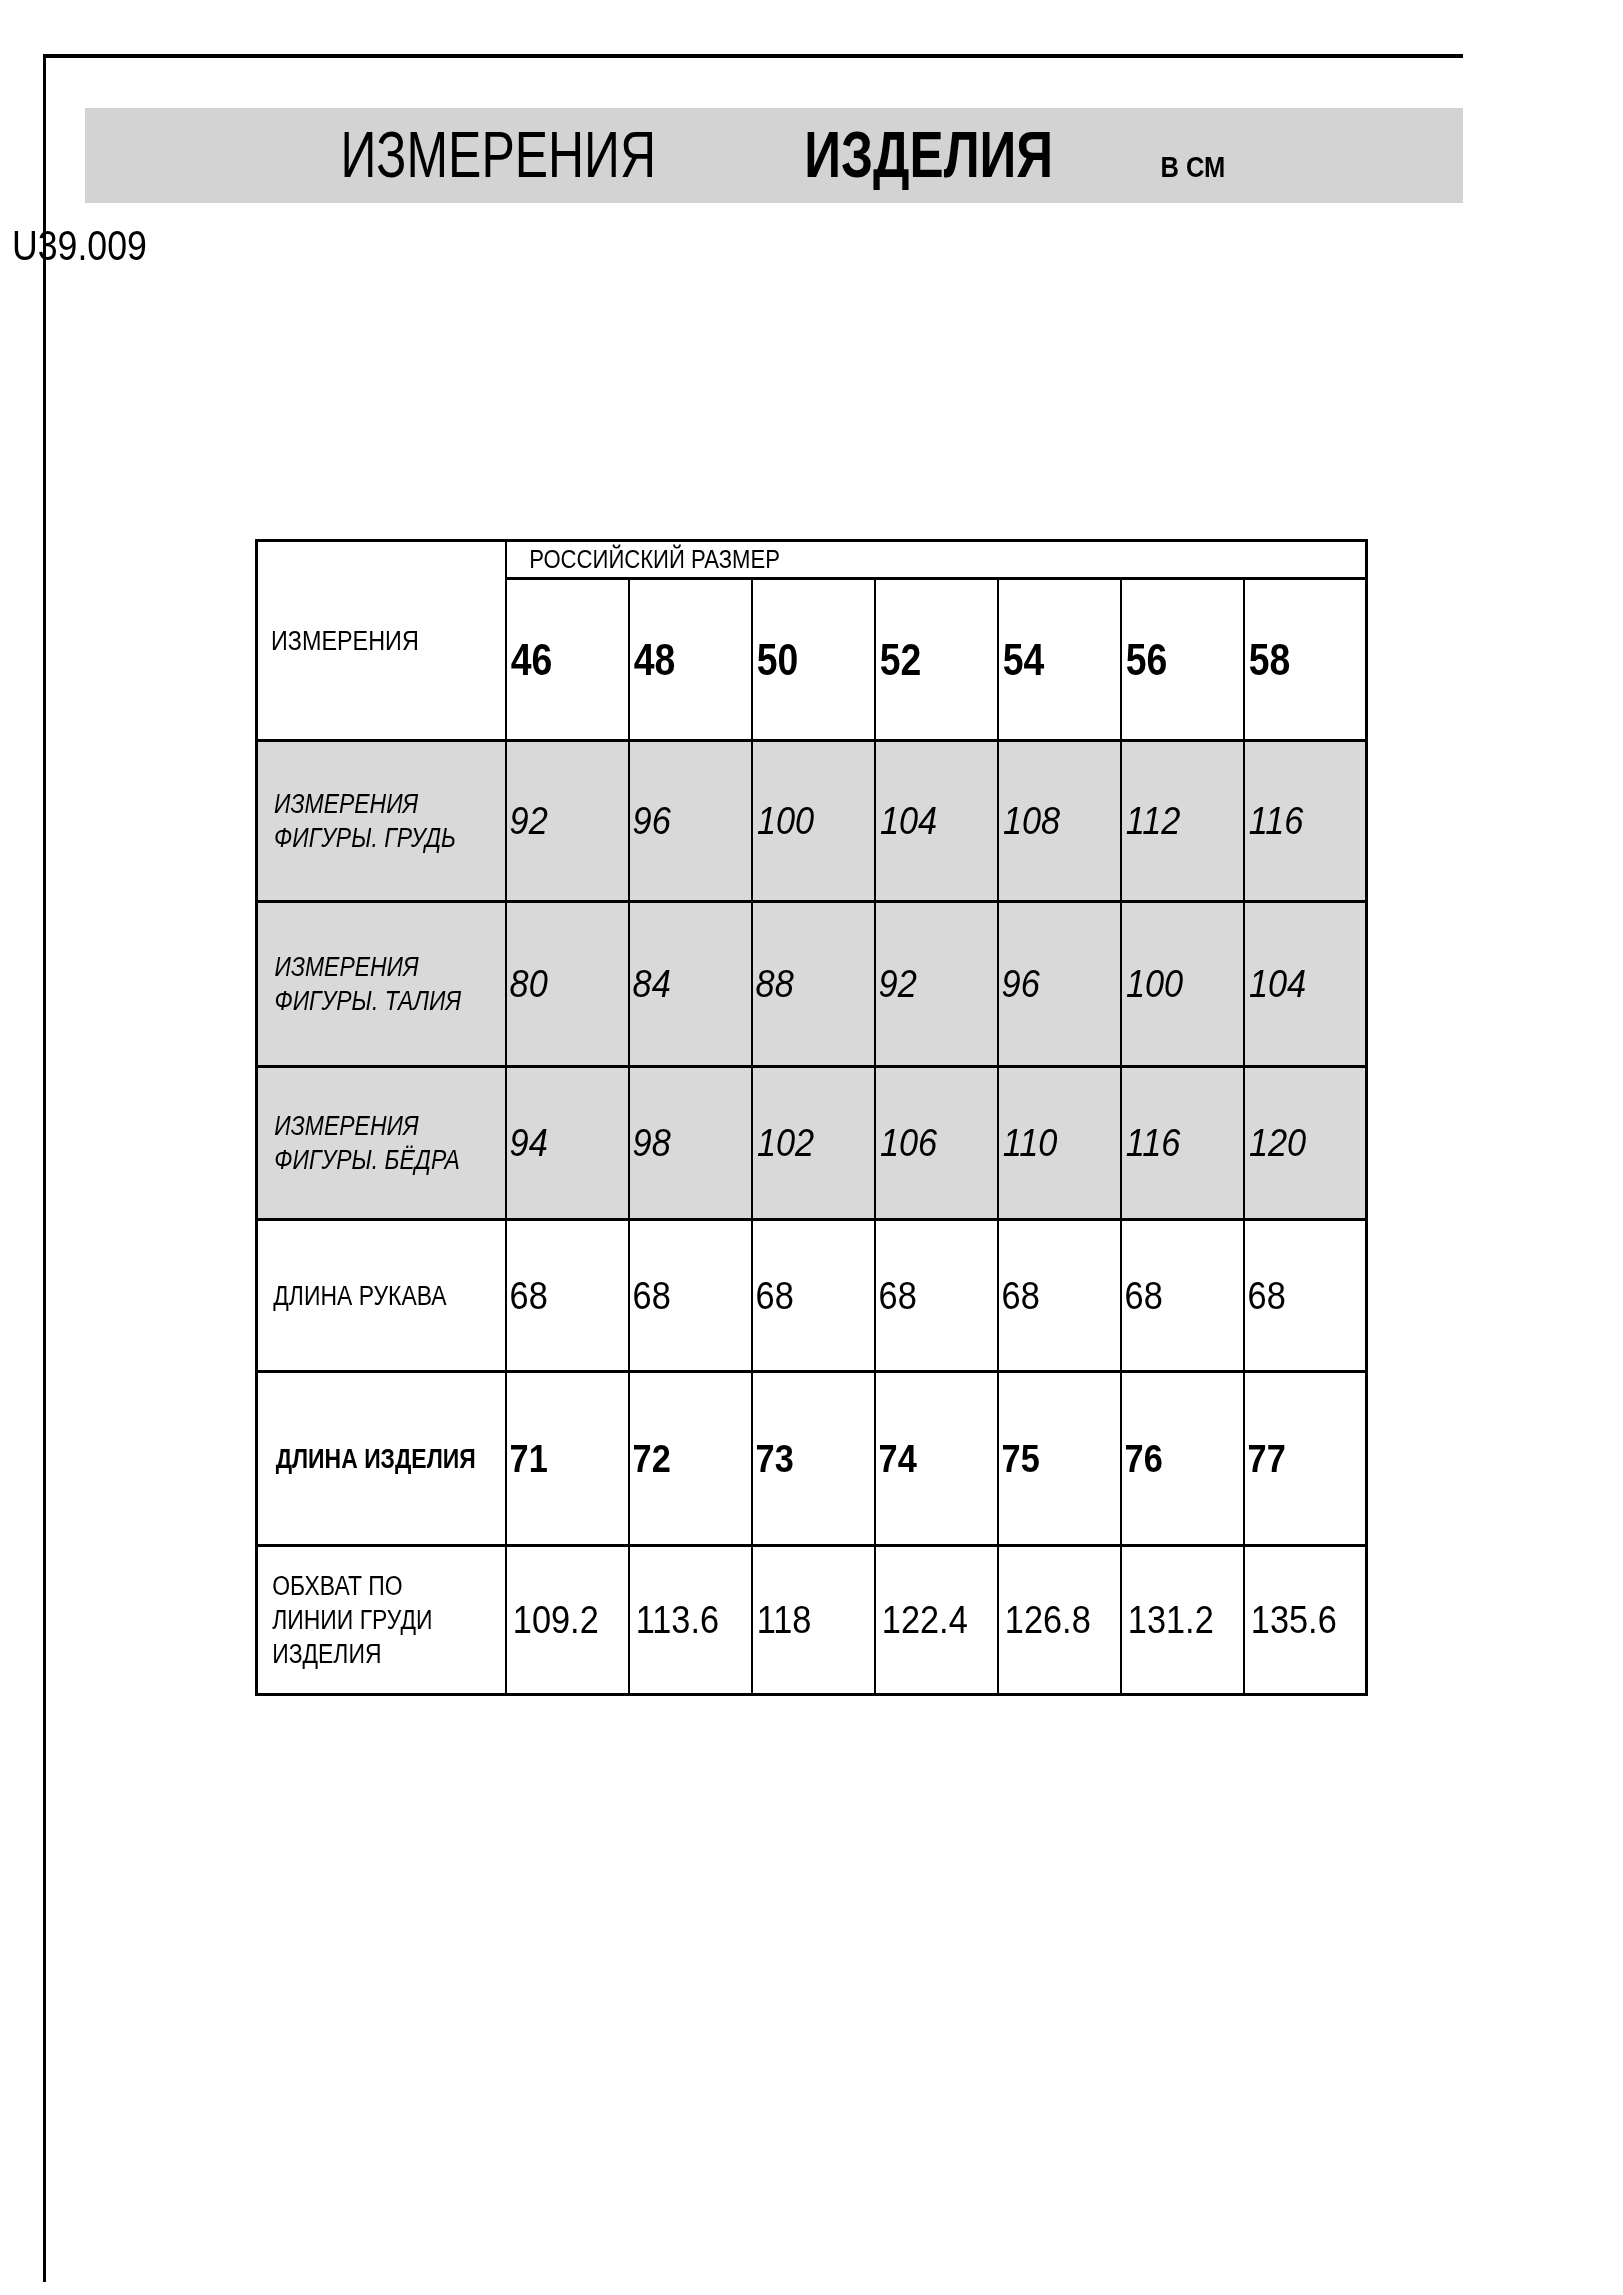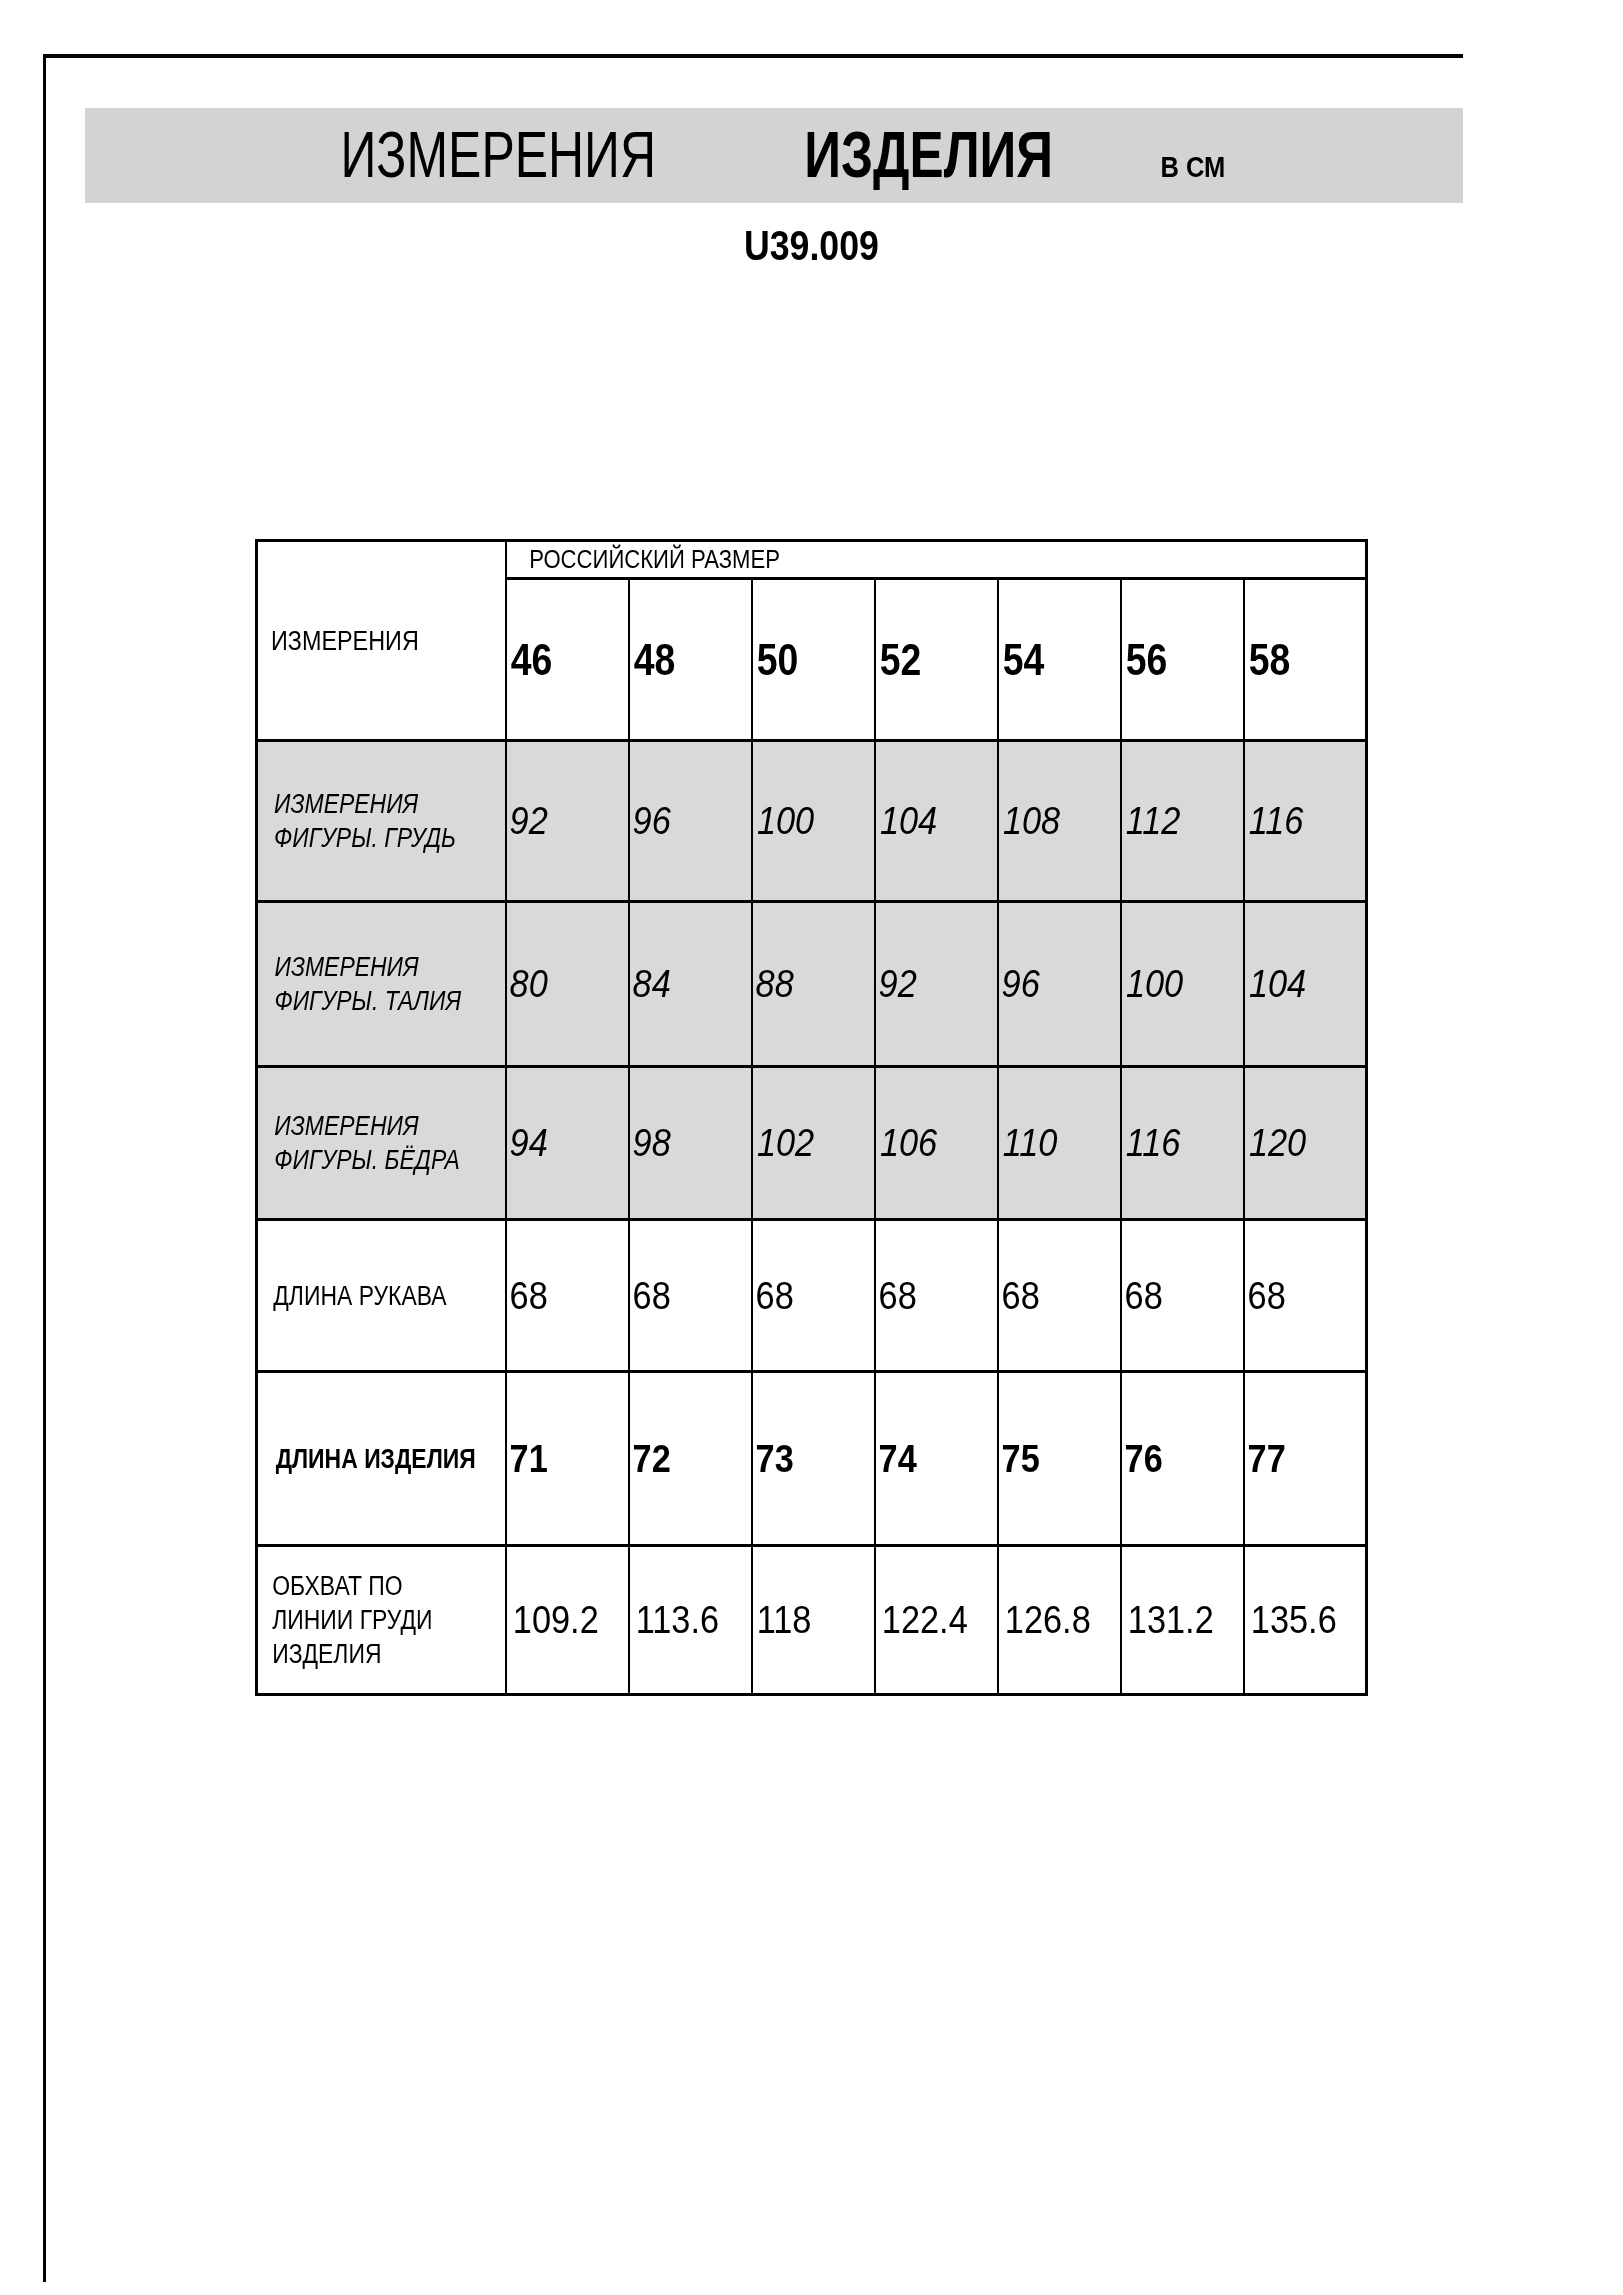--- a/index.html
+++ b/index.html
@@ -64,23 +64,23 @@
     font-size: 29px;
     font-weight: 700;
     transform: scaleX(0.88);
     white-space: nowrap;
   }
   .code {
     position: absolute;
     left: 0;
     top: 222px;
     width: 1623px;
-    text-align: center;
+    text-align: left;
     font-size: 42px;
-    font-weight: 700;
+    font-weight: 400;
   }
   .note {
     position: absolute;
     left: 0;
     top: 280px;
     width: 1623px;
     text-align: center;
     font-size: 30px;
     line-height: 46px;
   }

